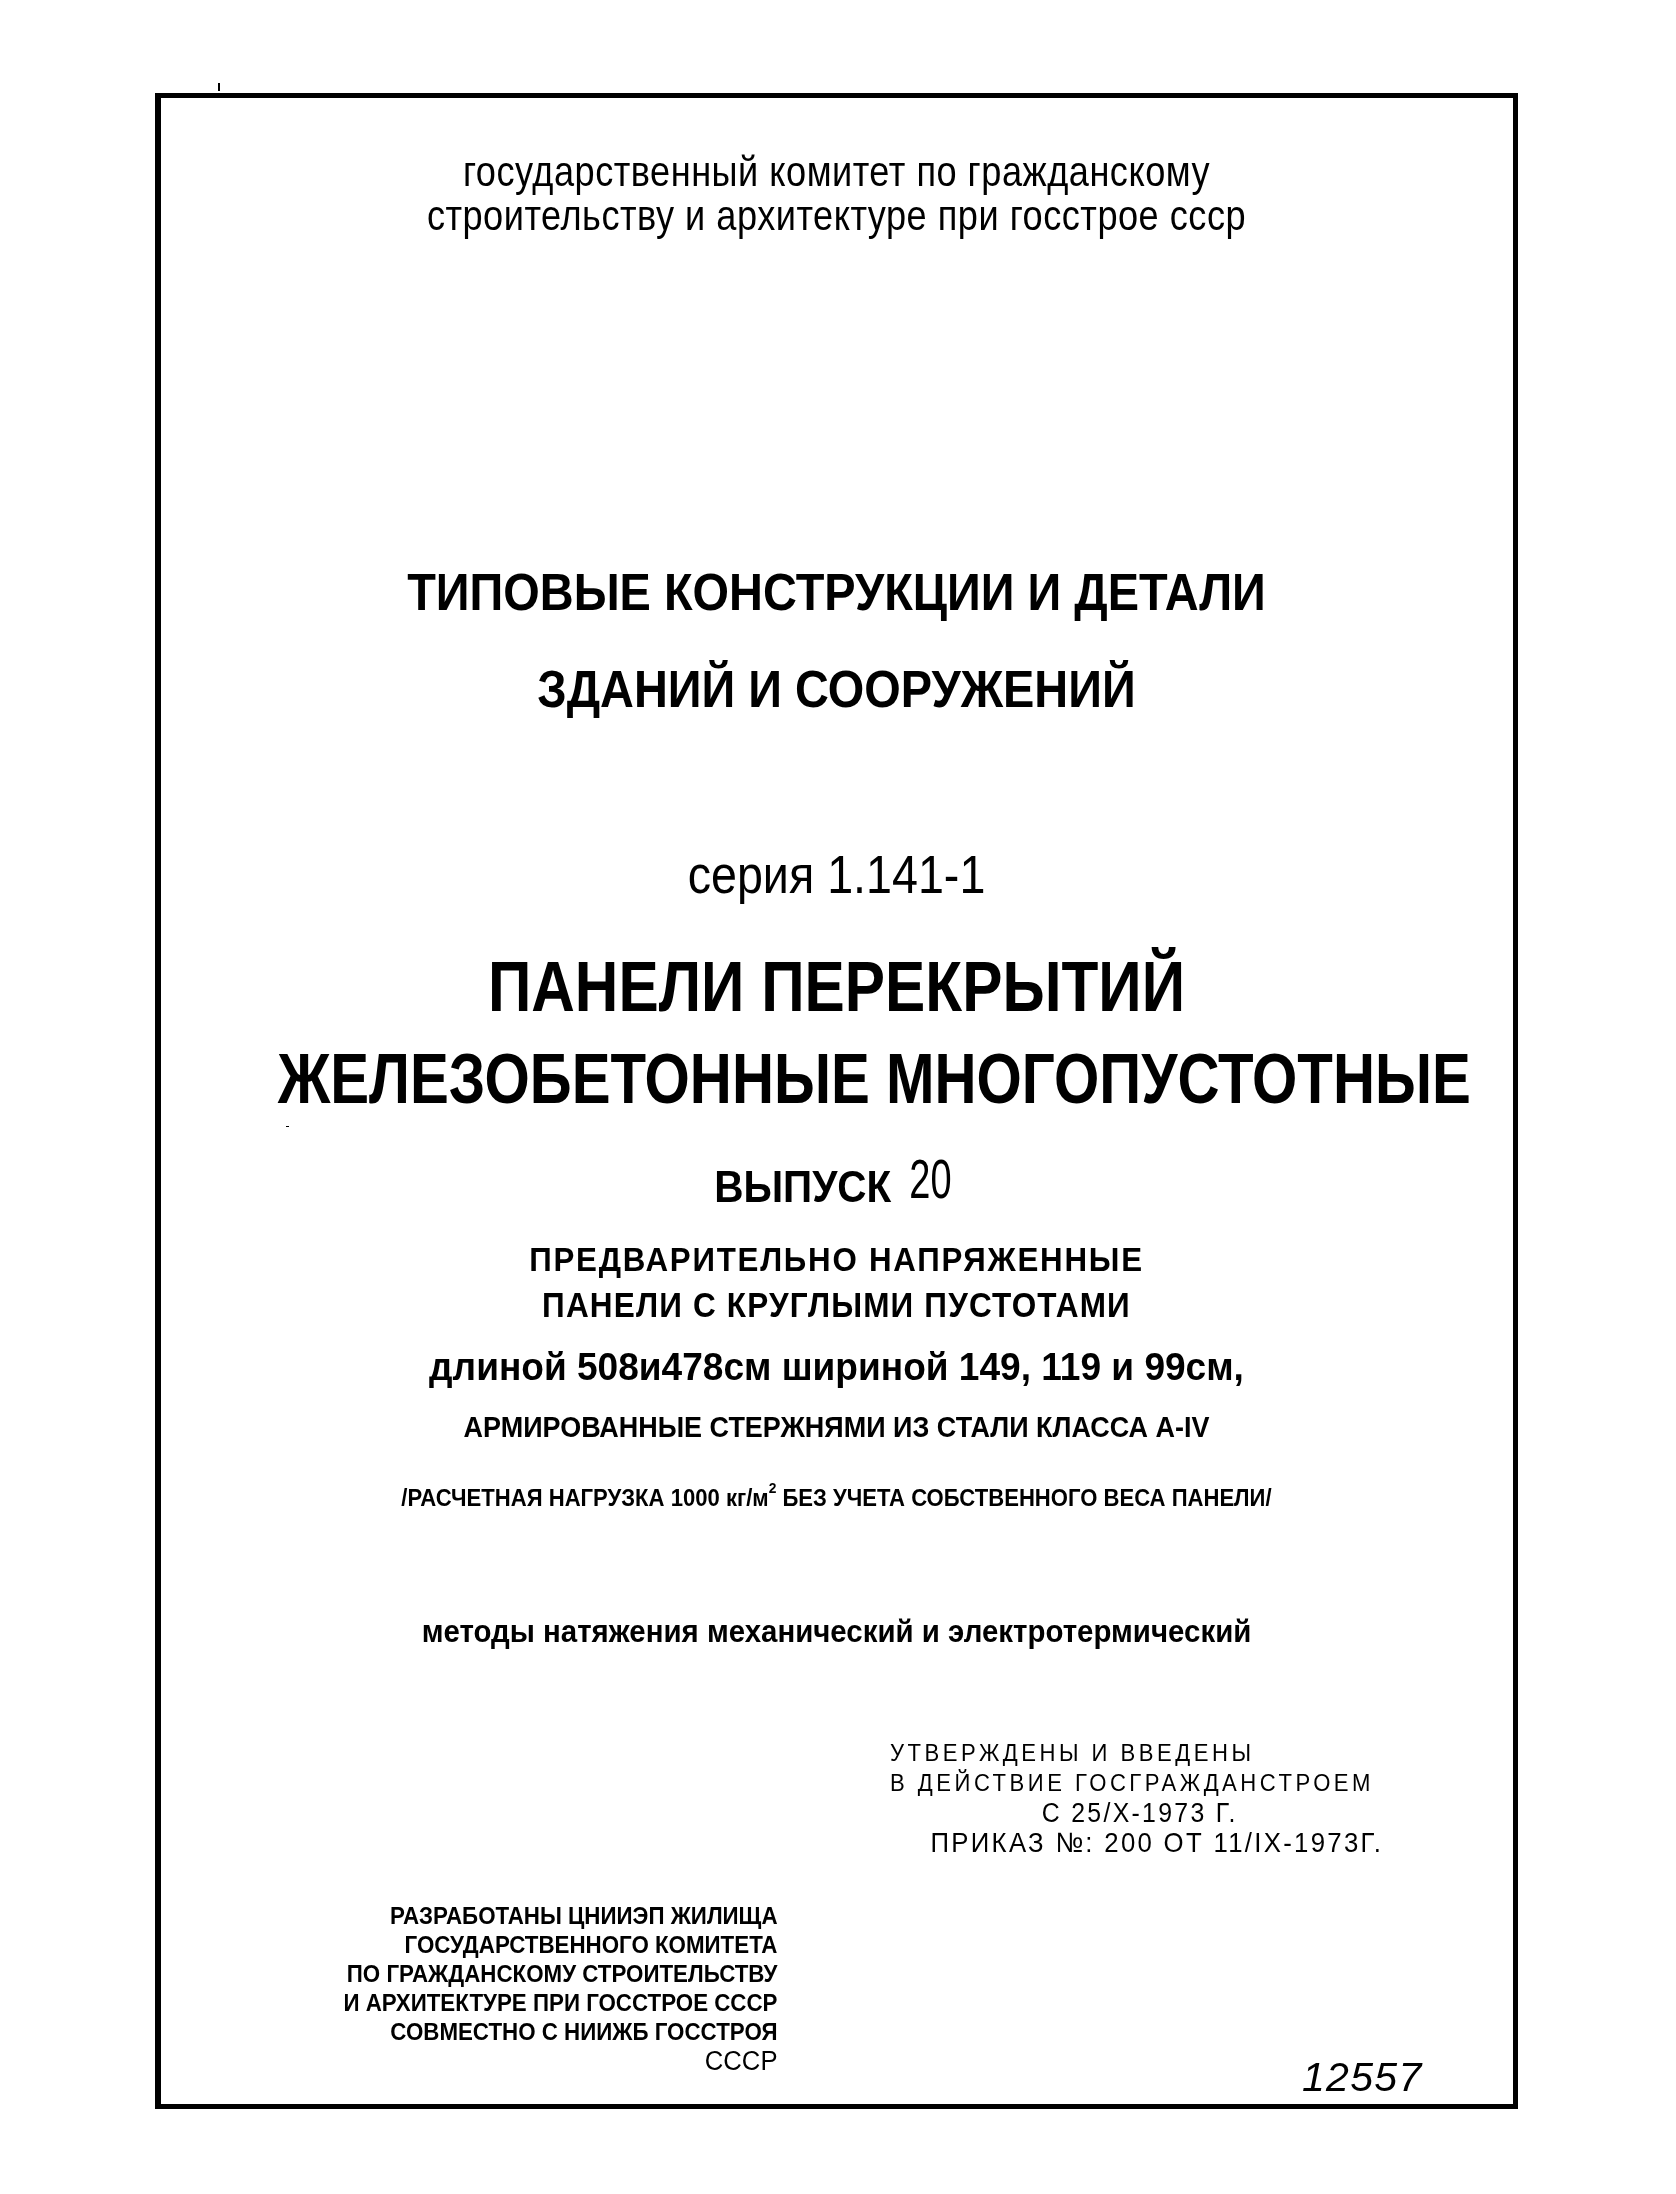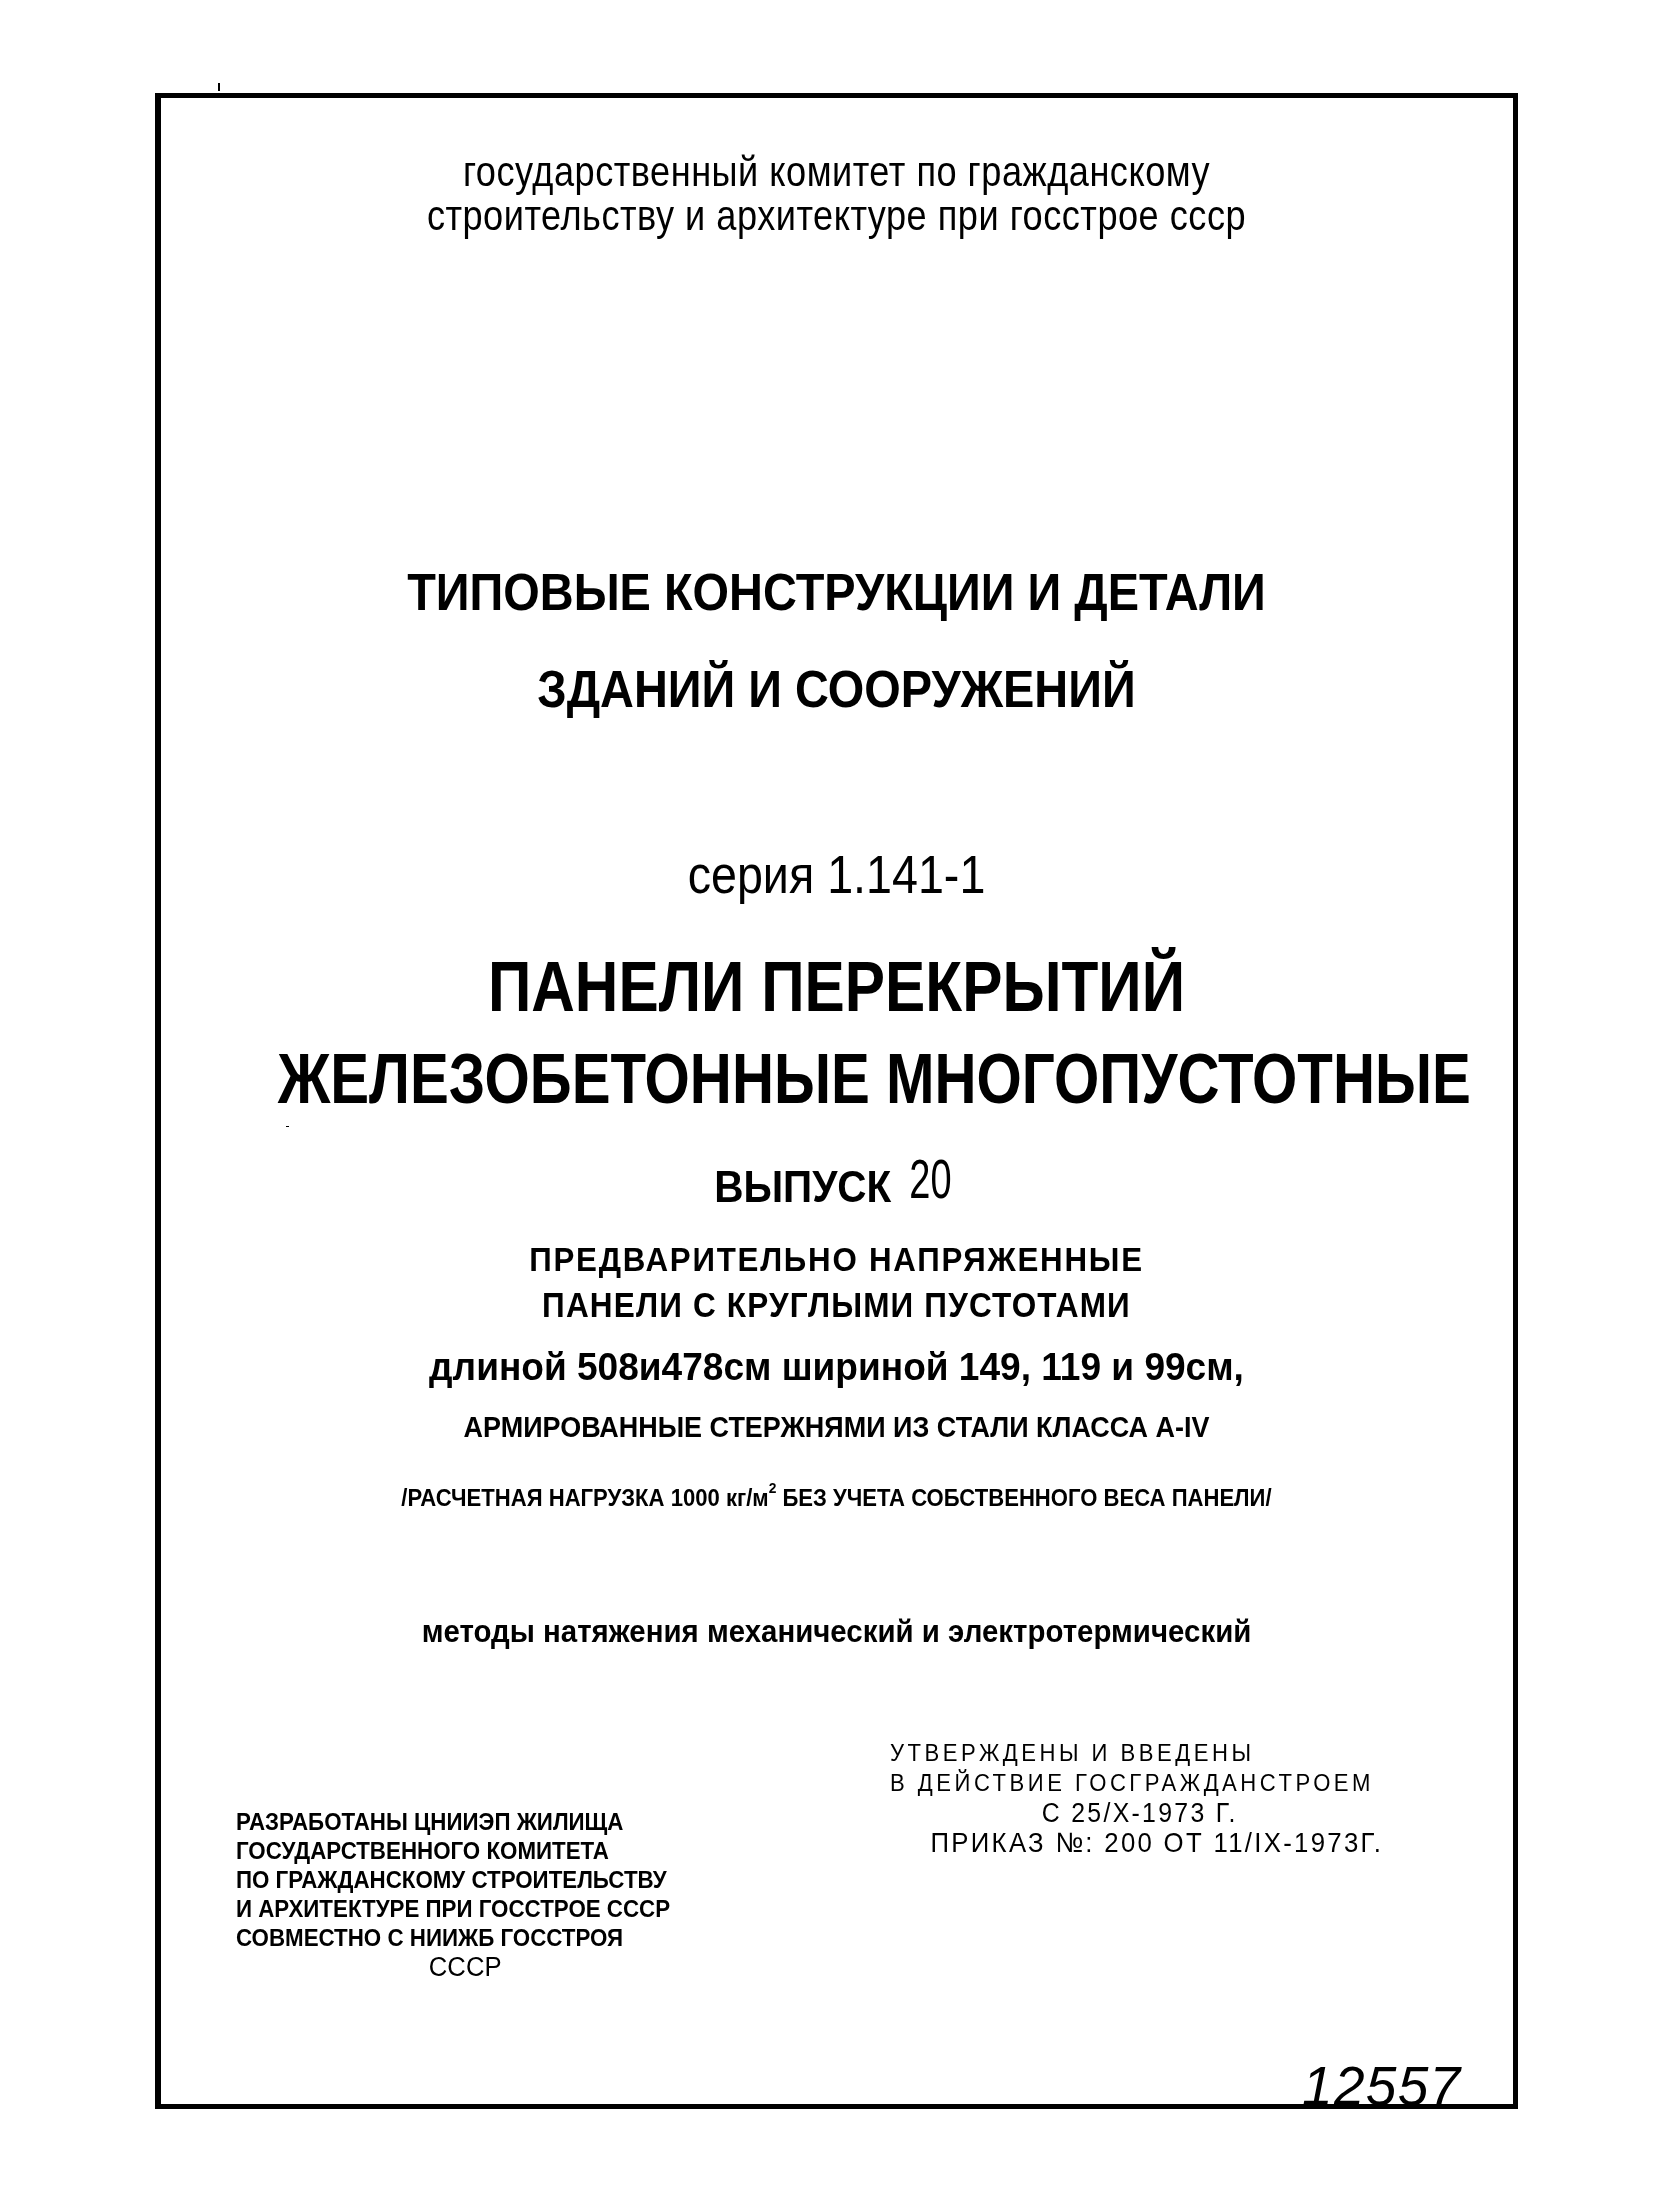--- a/index.html
+++ b/index.html
@@ -69,22 +69,23 @@
     #d5 { top: 1480px; font-size: 24px; font-weight: bold; transform: scaleX(0.92); }
     #d5 sup { font-size: 15px; vertical-align: 12.7px; }
 
     
     #methods { top: 1615px; font-size: 32px; font-weight: bold; transform: scaleX(0.92); }
 
     
     .footer-left {
       position: absolute;
       left: 236px;
-      top: 1808px;
+      top: 1902px;
       width: 570px;
+      text-align: right;
     }
     .footer-left .fl {
       font-size: 23.5px;
       font-weight: bold;
       line-height: 29px;
       white-space: nowrap;
       transform: scaleX(0.95);
       transform-origin: left center;
     }
     .footer-left .fl.center-last {
@@ -107,21 +108,21 @@
       transform-origin: left center;
     }
     .footer-right .fr.i1 { padding-left: 0; }
     .footer-right .fr.i3 { padding-left: 165px; letter-spacing: 2.5px; font-size: 27px; }
     .footer-right .fr.i4 { padding-left: 44px; letter-spacing: 2.5px; font-size: 28px; }
 
     .archive-no {
       position: absolute;
       left: 1302px;
       top: 2054px;
-      font-size: 55px;
+      font-size: 41px;
       font-style: italic;
       font-family: "Liberation Sans", sans-serif;
       letter-spacing: 1.3px;
     }
     .speck {
       position: absolute;
       background: #000;
     }
   </style>
 </head>

